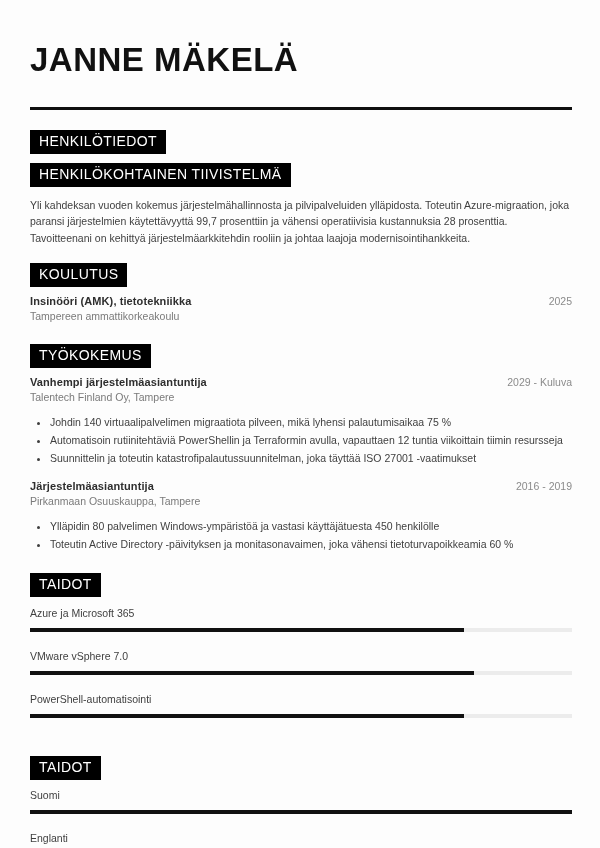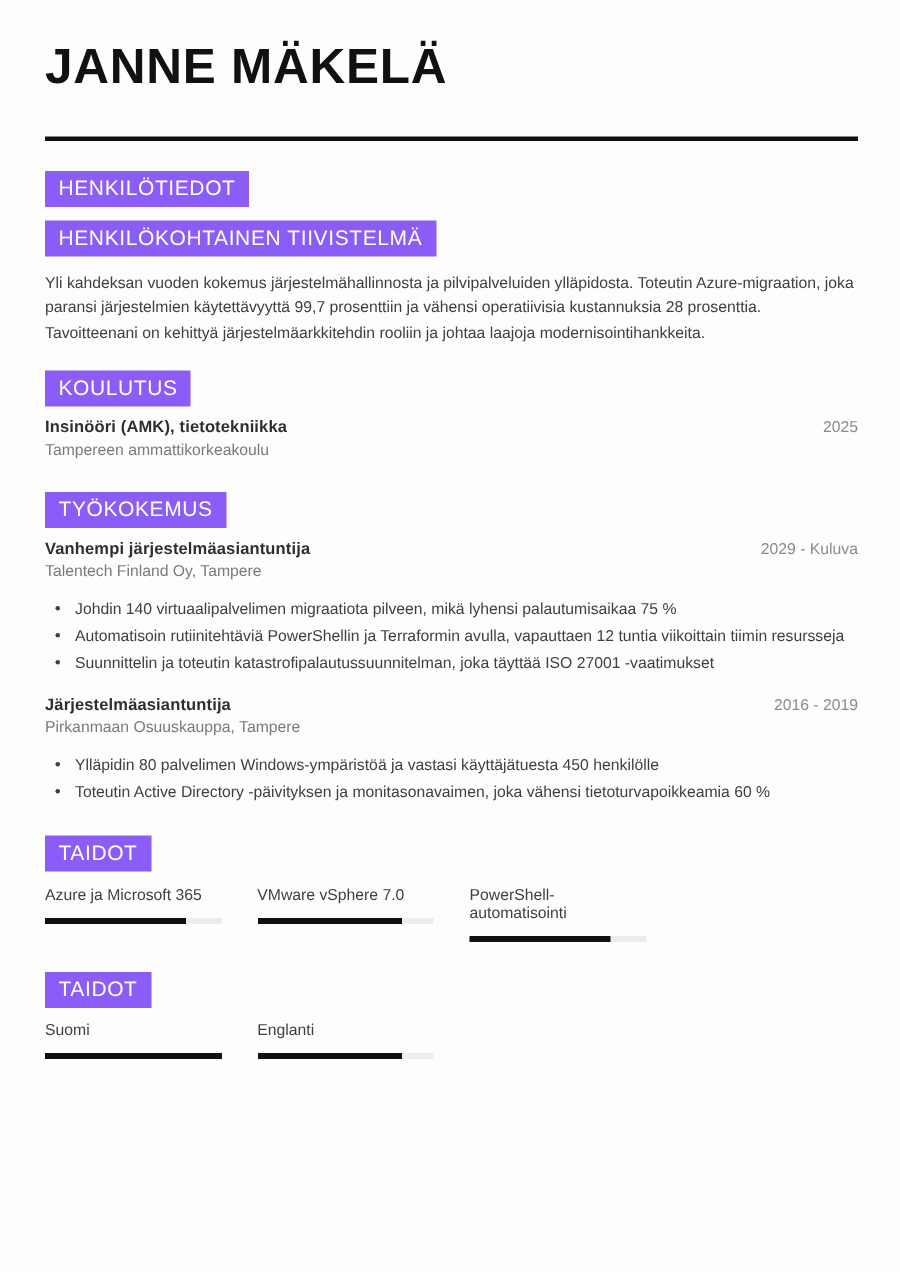--- a/index.html
+++ b/index.html
@@ -5,37 +5,37 @@
   * { margin: 0; padding: 0; box-sizing: border-box; }
   html, body { width: 600px; height: 848px; }
   body {
     background: #fdfdfd;
     font-family: "Liberation Sans", "DejaVu Sans", sans-serif;
     color: #3d3d3d;
     overflow: hidden;
   }
   .page {
     width: 600px; height: 633px;
-    padding: 26px 28px 0 30px;
+    padding: 42px 28px 0 30px;
   }
   .name-title {
     font-size: 33px;
     font-weight: 700;
     letter-spacing: 0.5px;
     color: #111;
     line-height: 1.1;
   }
   .rule {
     border: none;
     border-top: 3px solid #101010;
     margin-top: 29px;
   }
   .chip {
     display: inline-block;
-    background: #8b5cf6;
+    background: #000000;
     color: #ffffff;
     font-size: 14px;
     font-weight: 500;
     letter-spacing: 0.4px;
     line-height: 1.2;
     padding: 3px 9px 4px 9px;
   }
   .chip-row { margin-top: 20px; }
   .chip-row.first { margin-top: 20px; }
   .contact-block { margin-top: 12px; font-size: 10.5px; line-height: 15px; color: #3f3f3f; }
@@ -73,21 +73,21 @@
     padding-left: 20px;
     font-size: 10.5px;
     line-height: 15.8px;
     color: #3f3f3f;
   }
   .bullets li { margin-bottom: 2px; }
   .job2 { margin-top: 14px; }
   .two-col {
     margin-top: 10px;
     display: grid;
-    grid-template-columns: 1fr 1fr 1fr 1fr;
+    grid-template-columns: 1fr;
     column-gap: 24px;
     row-gap: 18px;
   }
   .meter-label { font-size: 10.5px; color: #3f3f3f; }
   .meter-track {
     margin-top: 9px;
     width: 100%;
     height: 4px;
     background: #ececec;
   }

